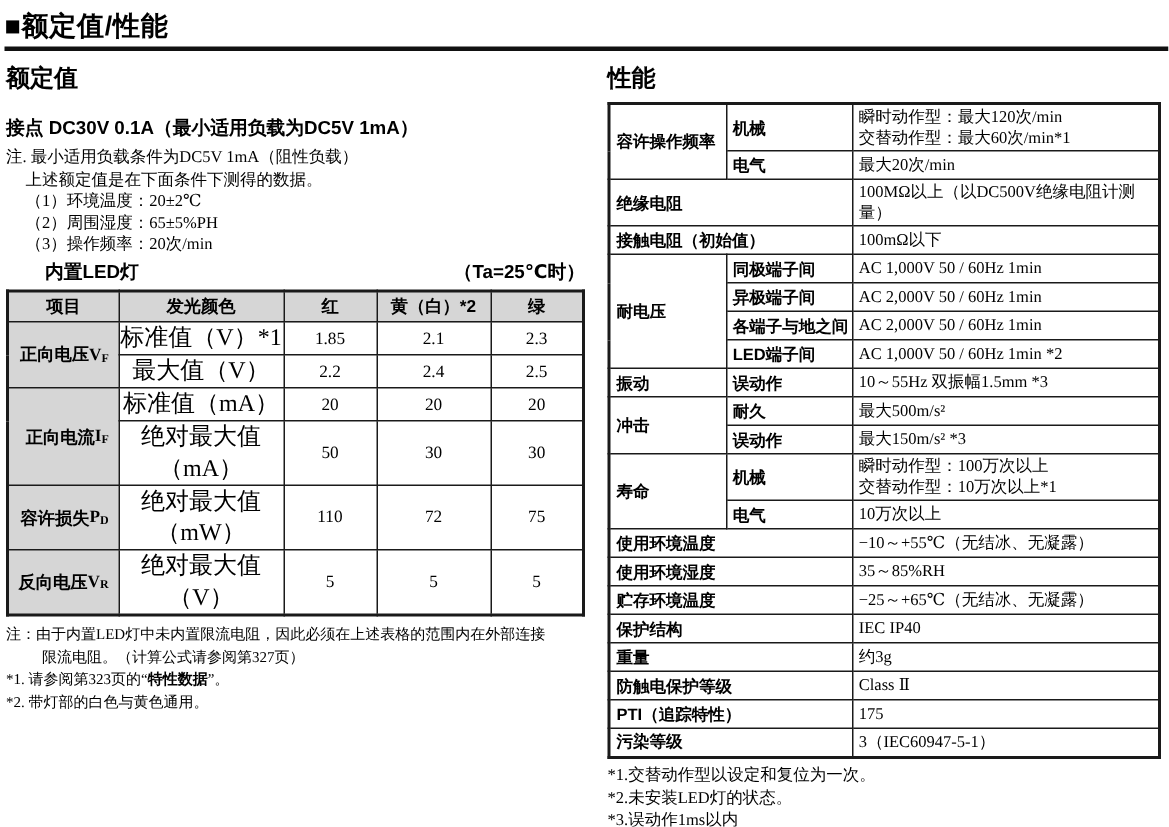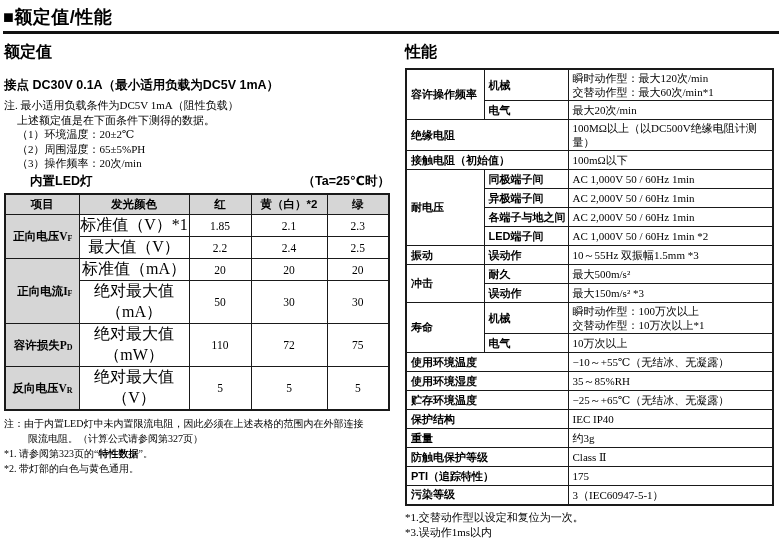--- a/index.html
+++ b/index.html
@@ -296,18 +296,19 @@
           </tr>
           <tr>
             <td class="lab" colspan="2">污染等级</td>
             <td class="val">3（IEC60947-5-1）</td>
           </tr>
         </tbody>
       </table>
 
       <div class="perf-notes">
         <div>*1.交替动作型以设定和复位为一次。</div>
+        <div>*2.未安装LED灯的状态。</div>
         <div>*3.误动作1ms以内</div>
       </div>
     </section>
 
   </div>
 </div>
 
 </body></html>

